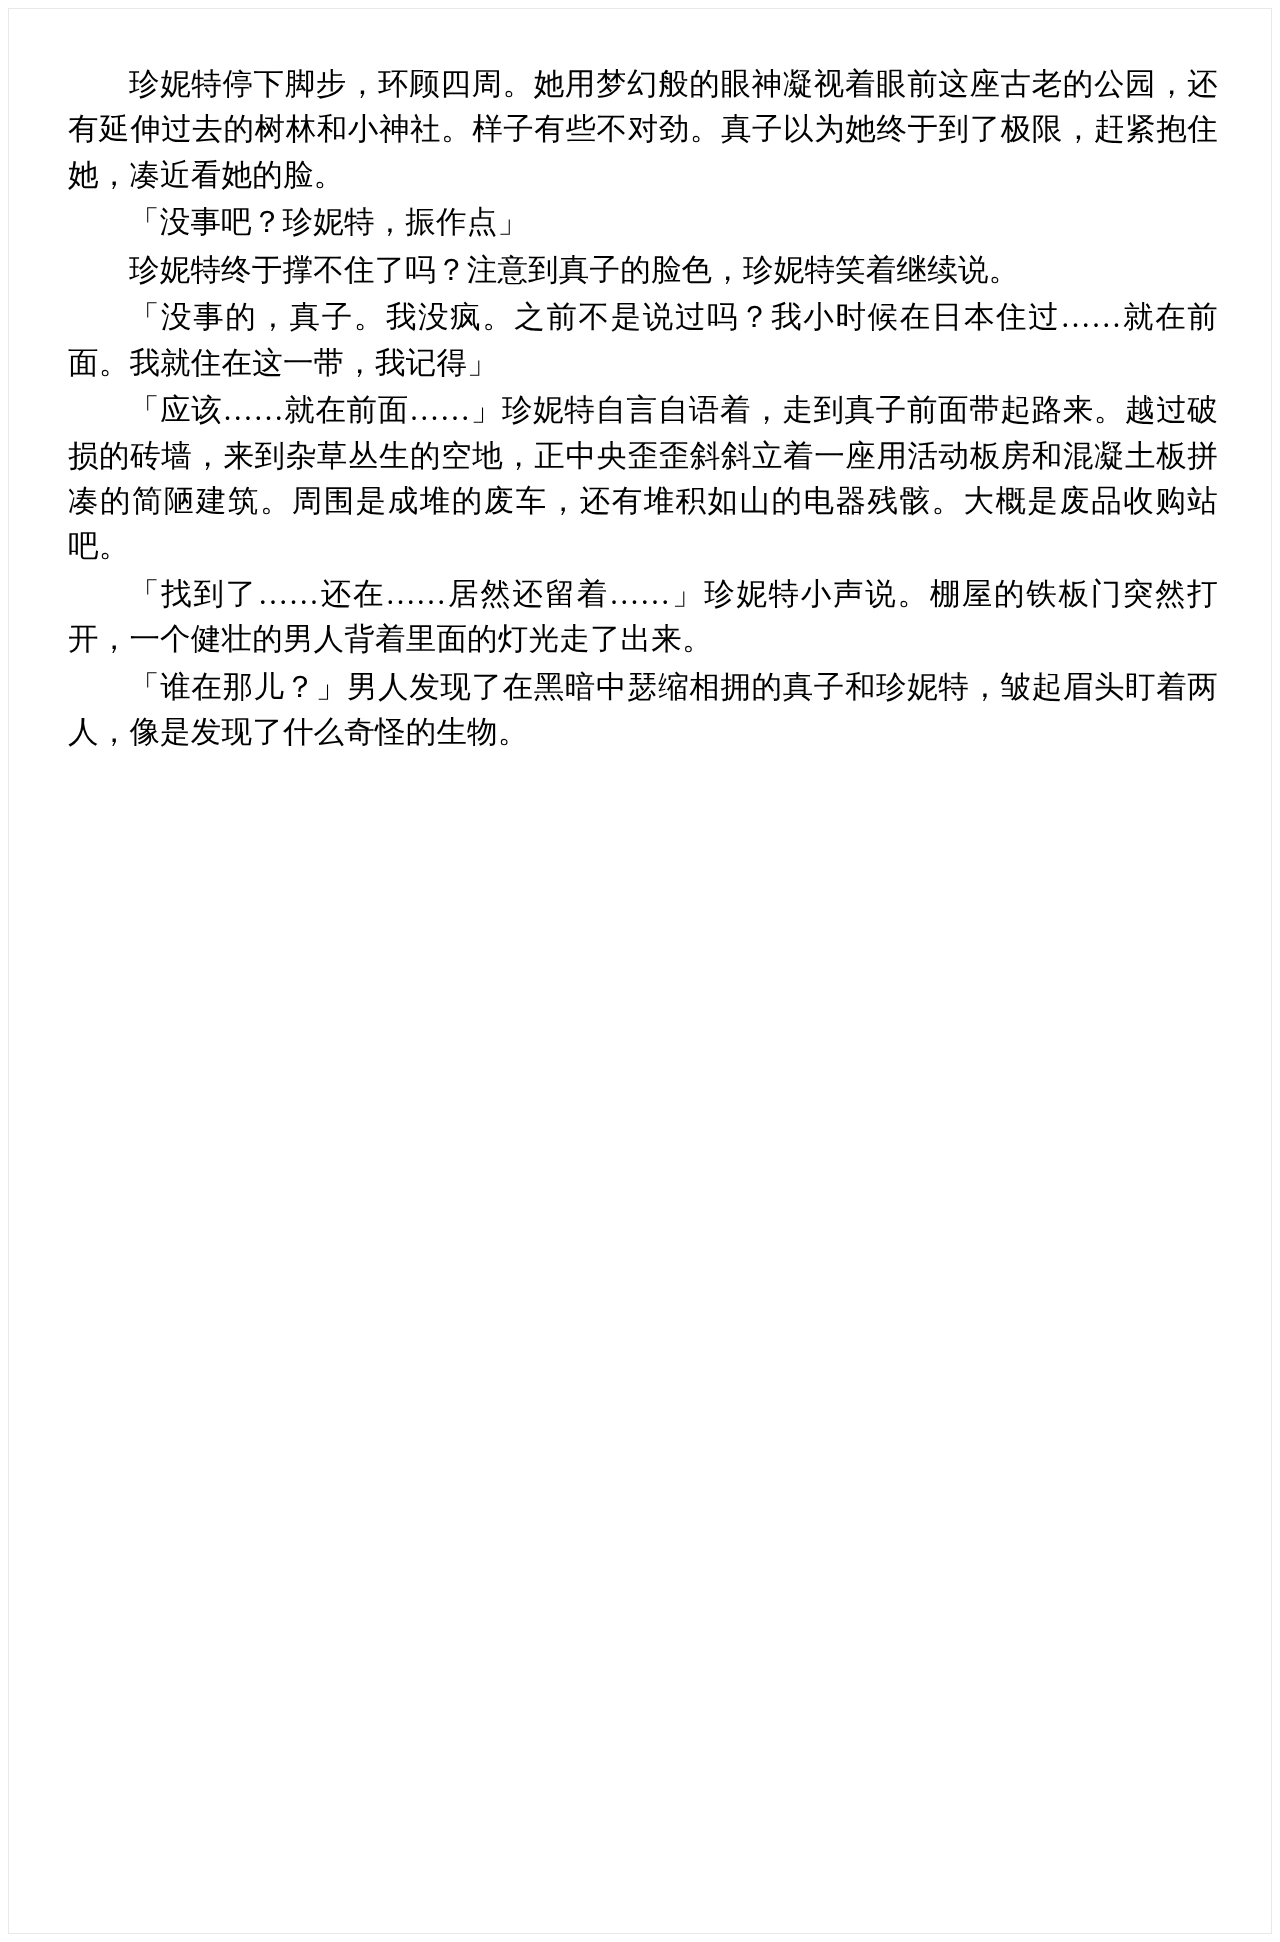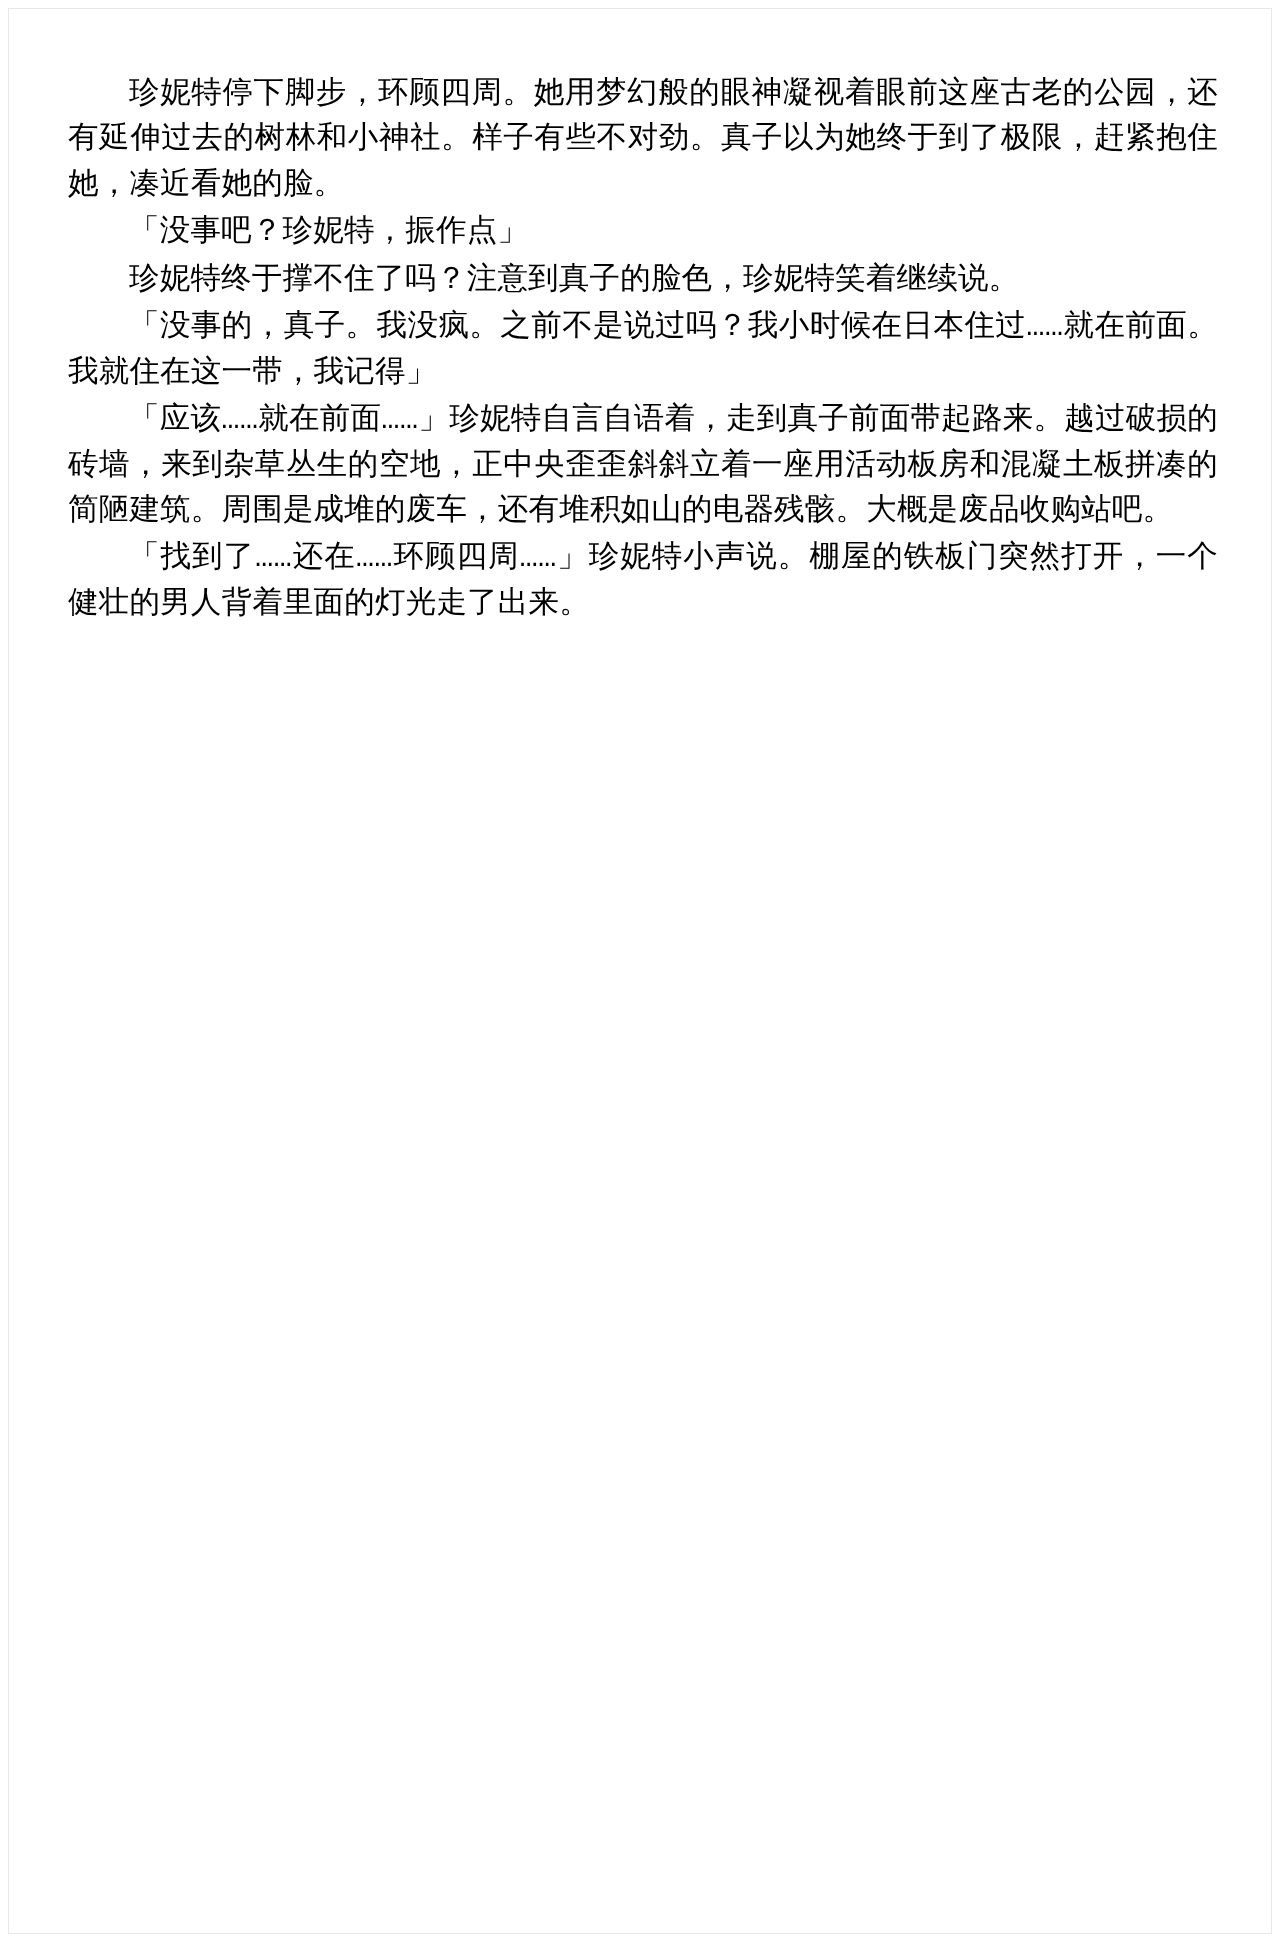--- a/index.html
+++ b/index.html
@@ -21,23 +21,23 @@
     top: 8px;
     right: 8px;
     bottom: 8px;
     border: 1px solid #e8e8e8;
     box-sizing: border-box;
     pointer-events: none;
   }
   .content {
     position: absolute;
     left: 68px;
-    top: 72px;
+    top: 62px;
     width: 1150px;
-    font-family: Liberation Mono, monospace;
+    font-family: Liberation Serif, serif;
     color: #000000;
   }
   p.para {
     margin: 0 0 2px 0;
     font-size: 30.5px;
     line-height: 1.49;
     letter-spacing: 0.2px;
     text-align: justify;
     text-justify: inter-ideograph;
     text-indent: 61px;
@@ -48,15 +48,16 @@
 <body>
 
 <div class="page">
   <div class="page-frame"></div>
   <div class="content">
     <p class="para">珍妮特停下脚步，环顾四周。她用梦幻般的眼神凝视着眼前这座古老的公园，还有延伸过去的树林和小神社。样子有些不对劲。真子以为她终于到了极限，赶紧抱住她，凑近看她的脸。</p>
     <p class="para">「没事吧？珍妮特，振作点」</p>
     <p class="para">珍妮特终于撑不住了吗？注意到真子的脸色，珍妮特笑着继续说。</p>
     <p class="para">「没事的，真子。我没疯。之前不是说过吗？我小时候在日本住过……就在前面。我就住在这一带，我记得」</p>
     <p class="para">「应该……就在前面……」珍妮特自言自语着，走到真子前面带起路来。越过破损的砖墙，来到杂草丛生的空地，正中央歪歪斜斜立着一座用活动板房和混凝土板拼凑的简陋建筑。周围是成堆的废车，还有堆积如山的电器残骸。大概是废品收购站吧。</p>
-    <p class="para">「找到了……还在……环顾四周……」珍妮特小声说。棚屋的铁板门突然打开，一个健壮的男人背着里面的灯光走了出来。</p>
+    <p class="para">「找到了……还在……居然还留着……」珍妮特小声说。棚屋的铁板门突然打开，一个健壮的男人背着里面的灯光走了出来。</p>
+    <p class="para">「谁在那儿？」男人发现了在黑暗中瑟缩相拥的真子和珍妮特，皱起眉头盯着两人，像是发现了什么奇怪的生物。</p>
   </div>
 </div>
 
 </body></html>

